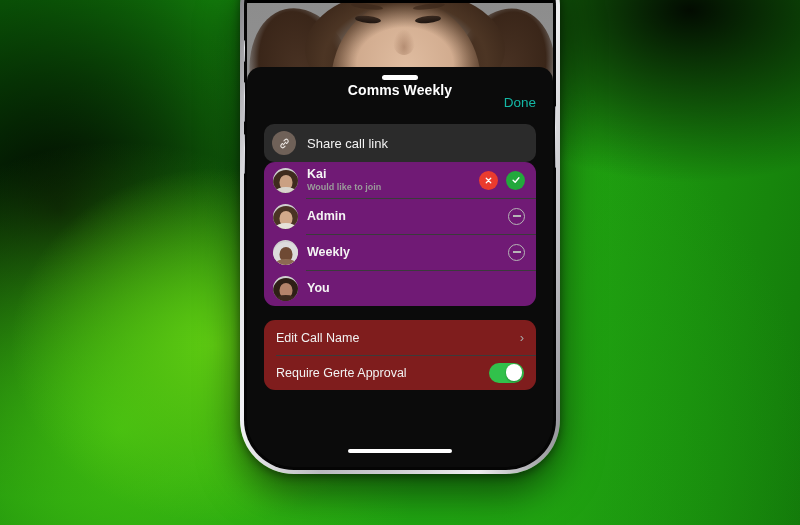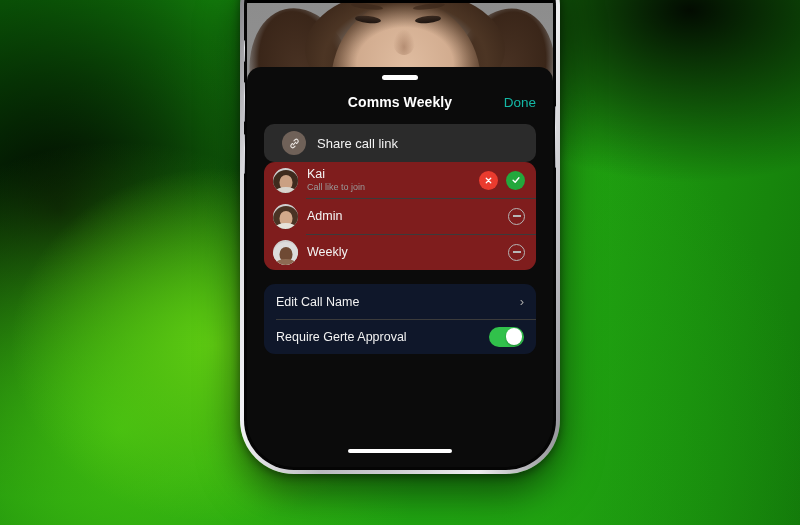--- a/index.html
+++ b/index.html
@@ -156,21 +156,21 @@
   .grabber {
     width: 36px; height: 5px;
     border-radius: 3px;
     background: #ffffff;
     margin: 8px auto 0;
   }
   .sheet-head {
     position: relative;
     height: 40px;
     display: flex;
-    align-items: center;
+    align-items: flex-start;
     justify-content: center;
     margin-top: 2px;
   }
   .sheet-title {
     color: #ffffff;
     font-size: 14px;
     font-weight: bold;
     letter-spacing: .1px;
   }
   .done-btn {
@@ -186,21 +186,21 @@
   .sheet-body { padding: 0 17px; }
 
   
   .share-row {
     display: flex;
     align-items: center;
     gap: 11px;
     height: 38px;
     background: #2b2b2b;
     border-radius: 10px;
-    padding: 0 18px;
+    padding: 0 8px;
     margin-top: 2px;
     cursor: pointer;
   }
   .link-circle {
     width: 24px; height: 24px;
     border-radius: 50%;
     background: #6f6158;
     display: flex; align-items: center; justify-content: center;
     flex: 0 0 auto;
   }
@@ -208,23 +208,24 @@
 
   .section-head {
     color: #ffffff;
     font-size: 12.5px;
     font-weight: bold;
     margin: 16px 0 7px 1px;
   }
 
   
   .card {
-    background: #7f1d1d;
+    background: #701a75;
     border-radius: 11px;
     overflow: hidden;
+    font-weight: bold;
   }
   .prow {
     position: relative;
     display: flex;
     align-items: center;
     height: 36px;
     padding: 0 11px 0 9px;
     cursor: pointer;
   }
   .prow + .prow::before {
@@ -278,21 +279,21 @@
   .remove-btn {
     width: 17px; height: 17px; border-radius: 50%;
     border: 1.3px solid #b6b6b6;
     display: flex; align-items: center; justify-content: center;
     cursor: pointer;
   }
   .remove-btn span { display: block; width: 8px; height: 1.3px; background: #b6b6b6; }
 
   
   .settings-card {
-    background: #0f172a;
+    background: #7f1d1d;
     border-radius: 11px;
     overflow: hidden;
     margin-top: 14px;
   }
   .srow {
     position: relative;
     display: flex;
     align-items: center;
     justify-content: space-between;
     height: 35px;
@@ -395,21 +396,21 @@
             <div class="card">
 
               <div class="prow">
                 <div class="avatar a1">
                   <div class="av-hair"></div>
                     <div class="av-face"></div>
                     <div class="av-body"></div>
                 </div>
                 <div class="pname-wrap">
                   <div class="pname">Kai</div>
-                  <div class="psub">Call like to join</div>
+                  <div class="psub">Would like to join</div>
                 </div>
                 <div class="pactions">
                   <div class="circ-btn decline">
                     <svg width="9" height="9" viewBox="0 0 24 24" fill="none" stroke="#fff" stroke-width="3.4" stroke-linecap="round">
                       <path d="M6 6 L18 18 M18 6 L6 18"></path>
                     </svg>
                   </div>
                   <div class="circ-btn accept">
                     <svg width="10" height="10" viewBox="0 0 24 24" fill="none" stroke="#fff" stroke-width="3.2" stroke-linecap="round" stroke-linejoin="round">
                       <path d="M5 12.5 L10 17.5 L19 6.5"></path>
@@ -443,20 +444,31 @@
                 <div class="pname-wrap">
                   <div class="pname">Weekly</div>
                 </div>
                 <div class="pactions">
                   <div class="remove-btn">
                       <span></span>
                     </div>
                 </div>
               </div>
 
+              <div class="prow">
+                <div class="avatar a4">
+                  <div class="av-hair"></div>
+                    <div class="av-face"></div>
+                    <div class="av-body"></div>
+                </div>
+                <div class="pname-wrap">
+                  <div class="pname">You</div>
+                </div>
+                <div class="pactions"></div>
+              </div>
 
             </div>
 
             <div class="settings-card">
               <div class="srow">
                 <div class="slabel">Edit Call Name</div>
                 <div class="chev">›</div>
               </div>
               <div class="srow">
                 <div class="slabel">Require Gerte Approval</div>

